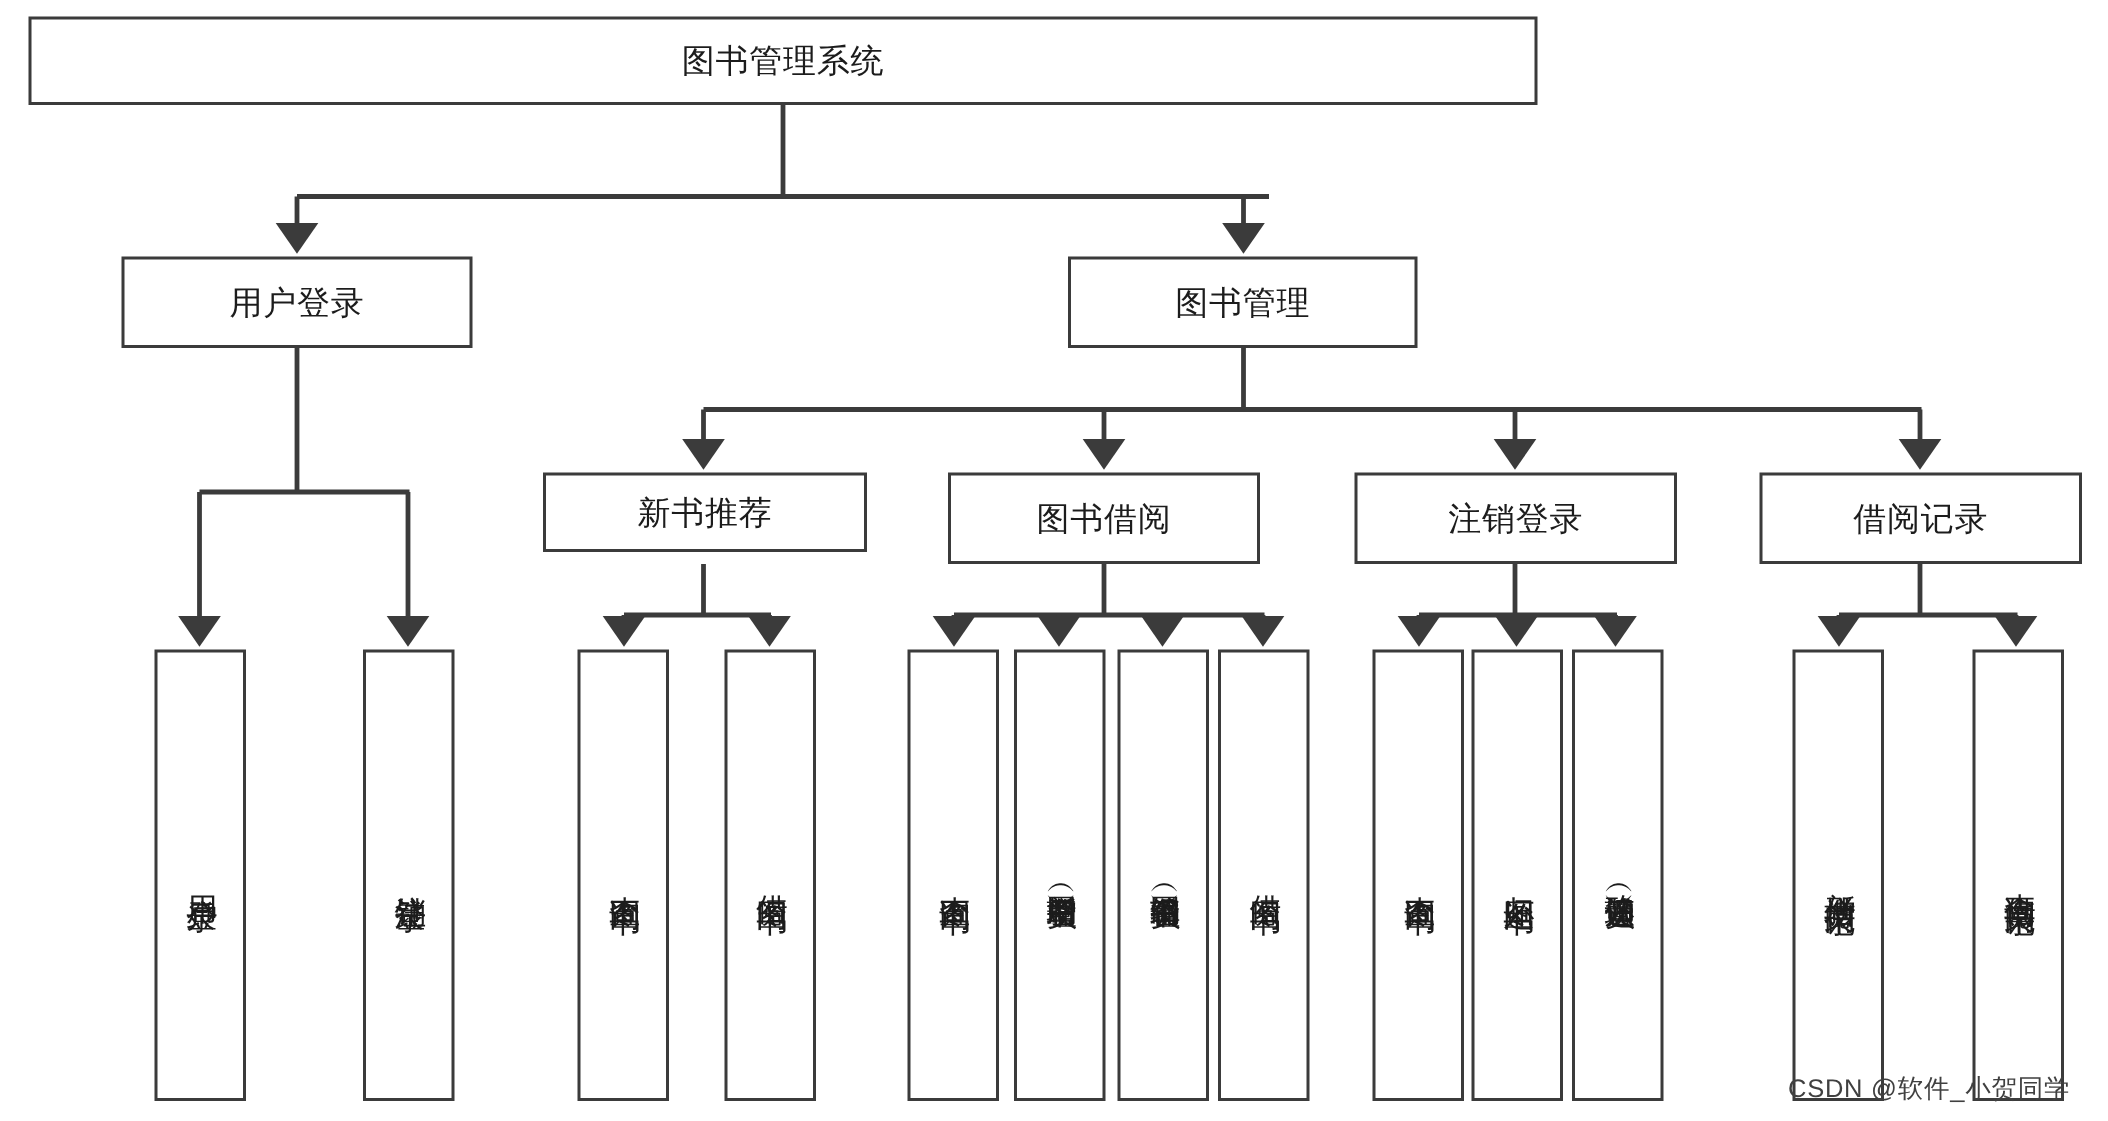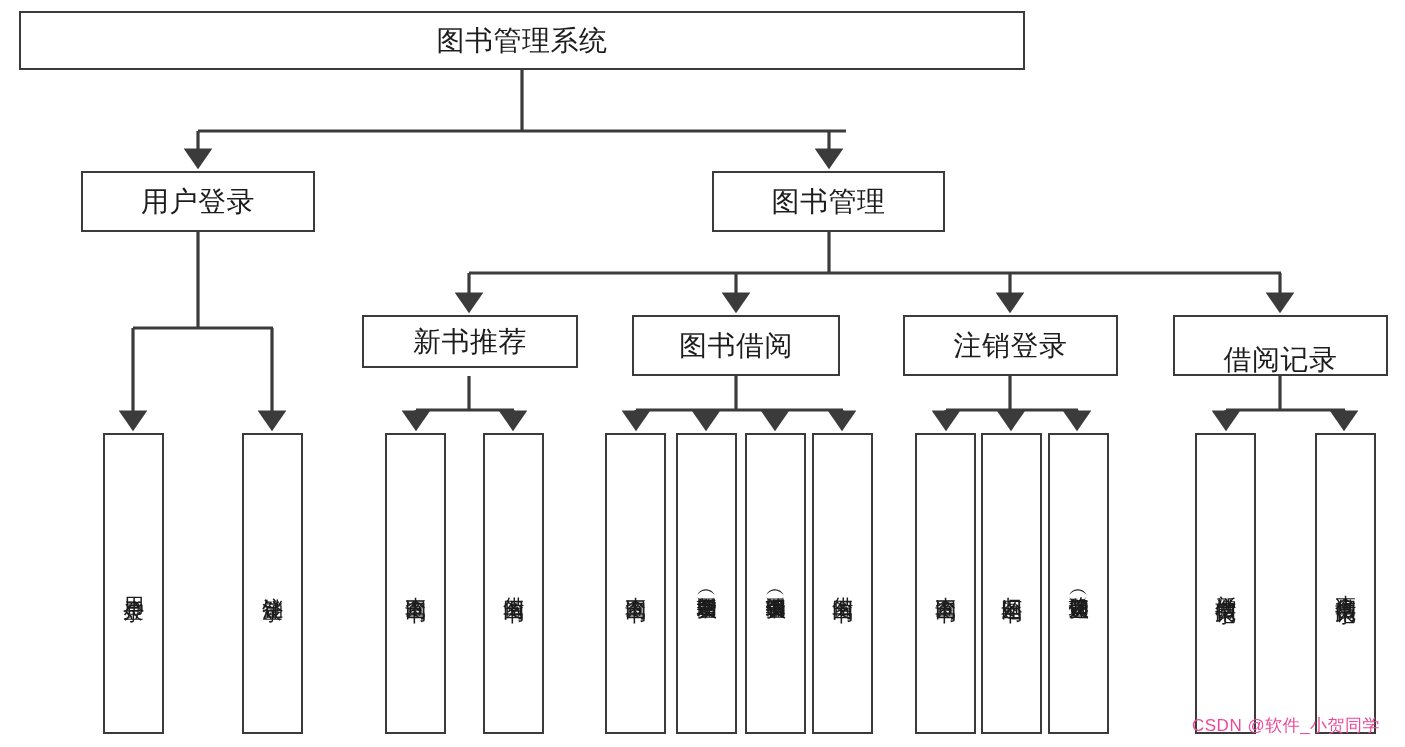--- a/index.html
+++ b/index.html
@@ -31,21 +31,21 @@
     position: absolute;
     box-sizing: border-box;
     background: #ffffff;
     border: 2.5px solid #3b3b3b;
     display: flex;
     align-items: center;
     justify-content: center;
     overflow: hidden;
   }
   .node-h .label {
-    font-size: 28px;
+    font-size: 22px;
     color: #1c1c1c;
     letter-spacing: 0.5px;
     line-height: 1;
     white-space: nowrap;
   }
   .node-v {
     align-items: center;
     justify-content: center;
   }
   .node-v .label {
@@ -58,21 +58,21 @@
     white-space: nowrap;
   }
   .node-v.tight .label {
     font-size: 20px;
     letter-spacing: 0.5px;
     line-height: 1.28;
   }
   .watermark {
     position: absolute;
     font-size: 17px;
-    color: #ec4899;
+    color: #404040;
     white-space: nowrap;
     letter-spacing: 0.5px;
   }
 </style>
 </head>
 <body>
 
 <div id="diagram-root">
 
   <svg class="edges" viewBox="0 0 1405 747" xmlns="http://www.w3.org/2000/svg">
@@ -137,21 +137,21 @@
       </div>
       <div class="node node-h" style="left: 362px; top: 315px; width: 216px; height: 53px;">
         <span class="label">新书推荐</span>
       </div>
       <div class="node node-h" style="left: 632px; top: 315px; width: 208px; height: 61px;">
         <span class="label">图书借阅</span>
       </div>
       <div class="node node-h" style="left: 903px; top: 315px; width: 215px; height: 61px;">
         <span class="label">注销登录</span>
       </div>
-      <div class="node node-h" style="left: 1173px; top: 315px; width: 215px; height: 61px; align-items: flex-end;">
+      <div class="node node-h" style="left: 1173px; top: 315px; width: 215px; height: 61px;">
         <span class="label">借阅记录</span>
       </div>
       <div class="node node-v" style="left: 103px; top: 433px; width: 61px; height: 301px;">
         <span class="label">用户登录</span>
       </div>
       <div class="node node-v" style="left: 242px; top: 433px; width: 61px; height: 301px;">
         <span class="label">注销登录</span>
       </div>
       <div class="node node-v" style="left: 385px; top: 433px; width: 61px; height: 301px;">
         <span class="label">查询图书</span>

